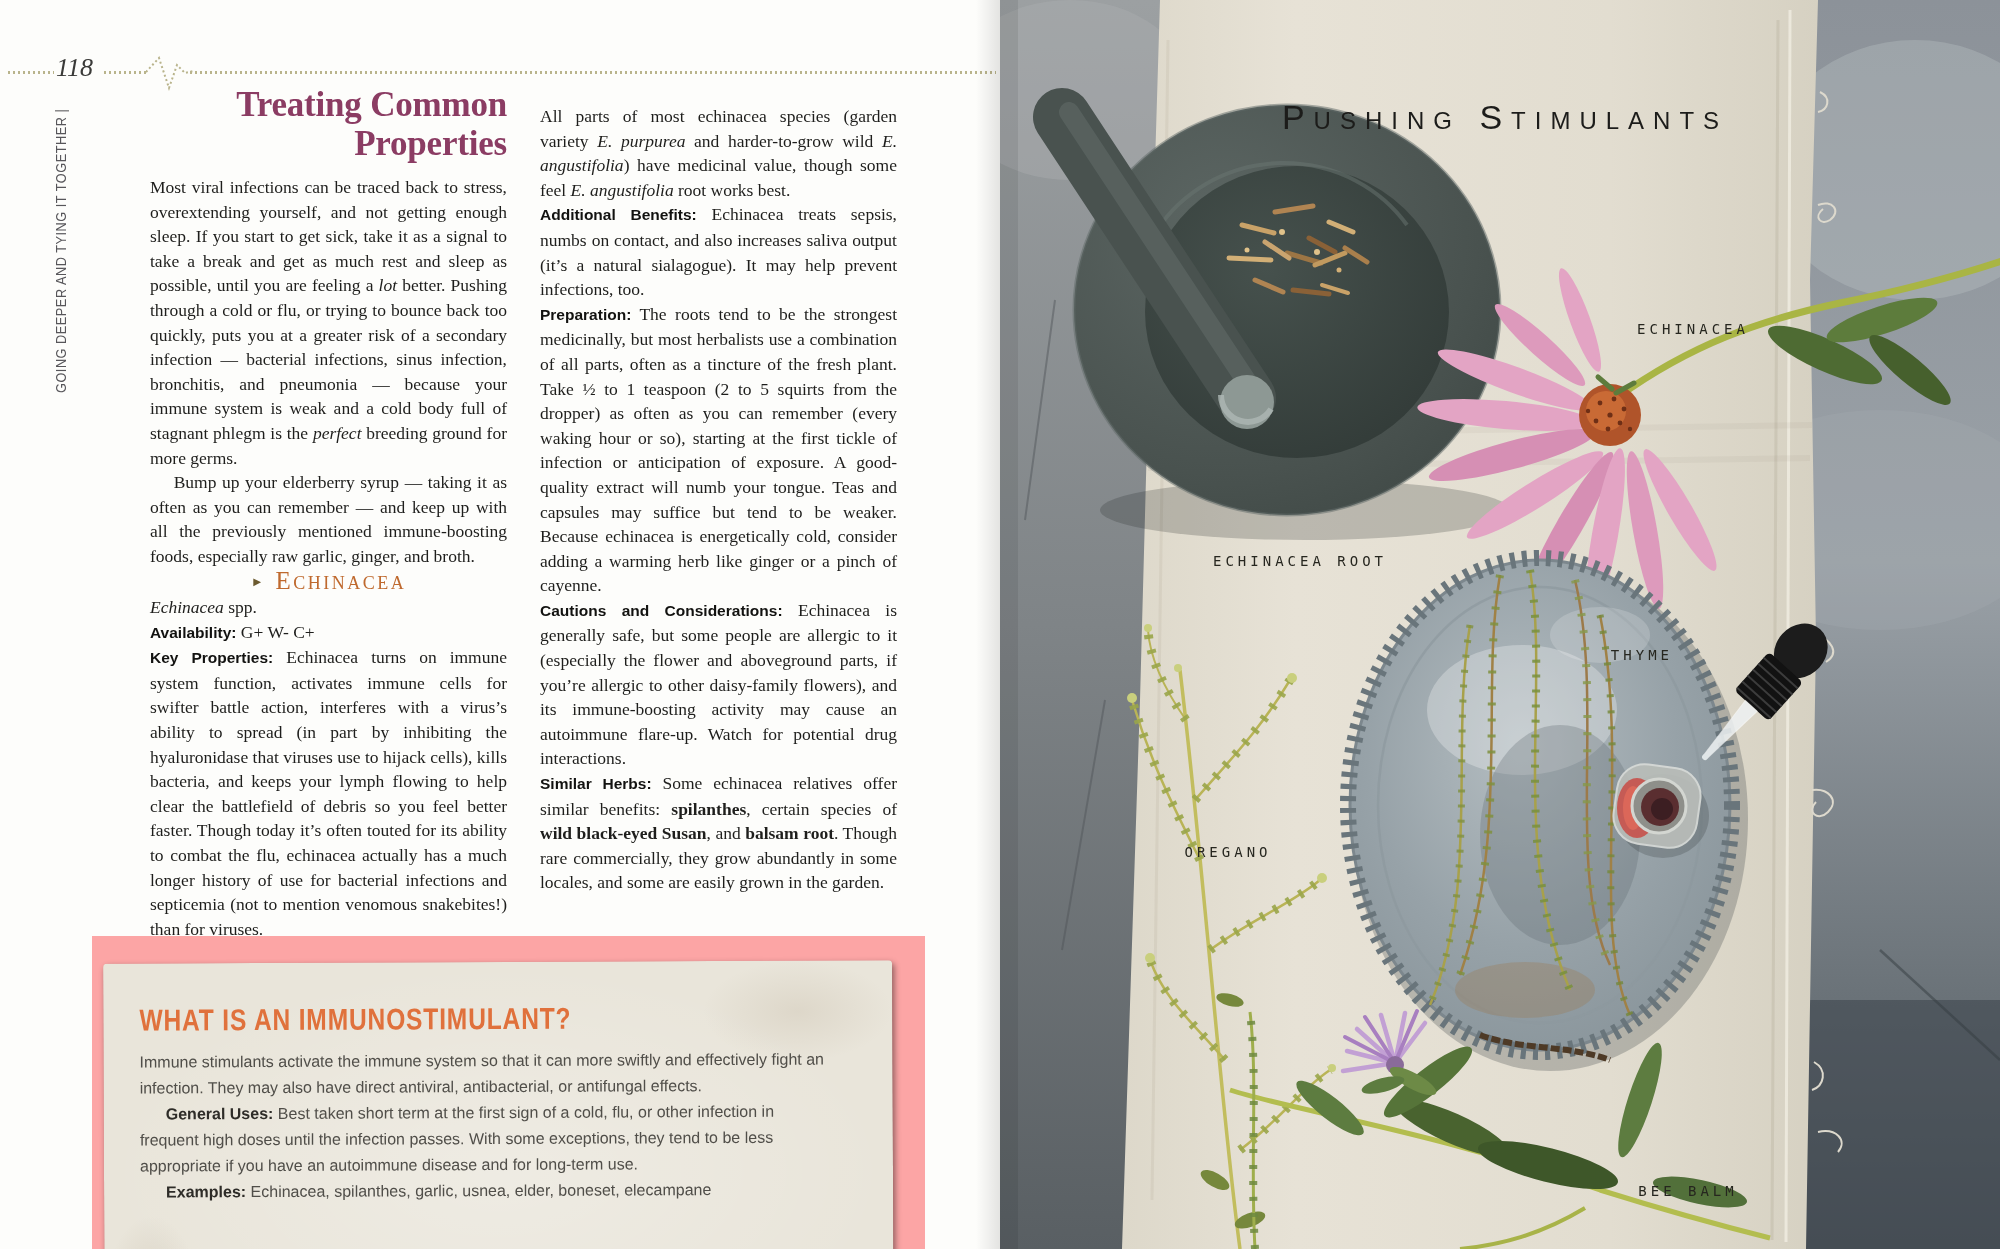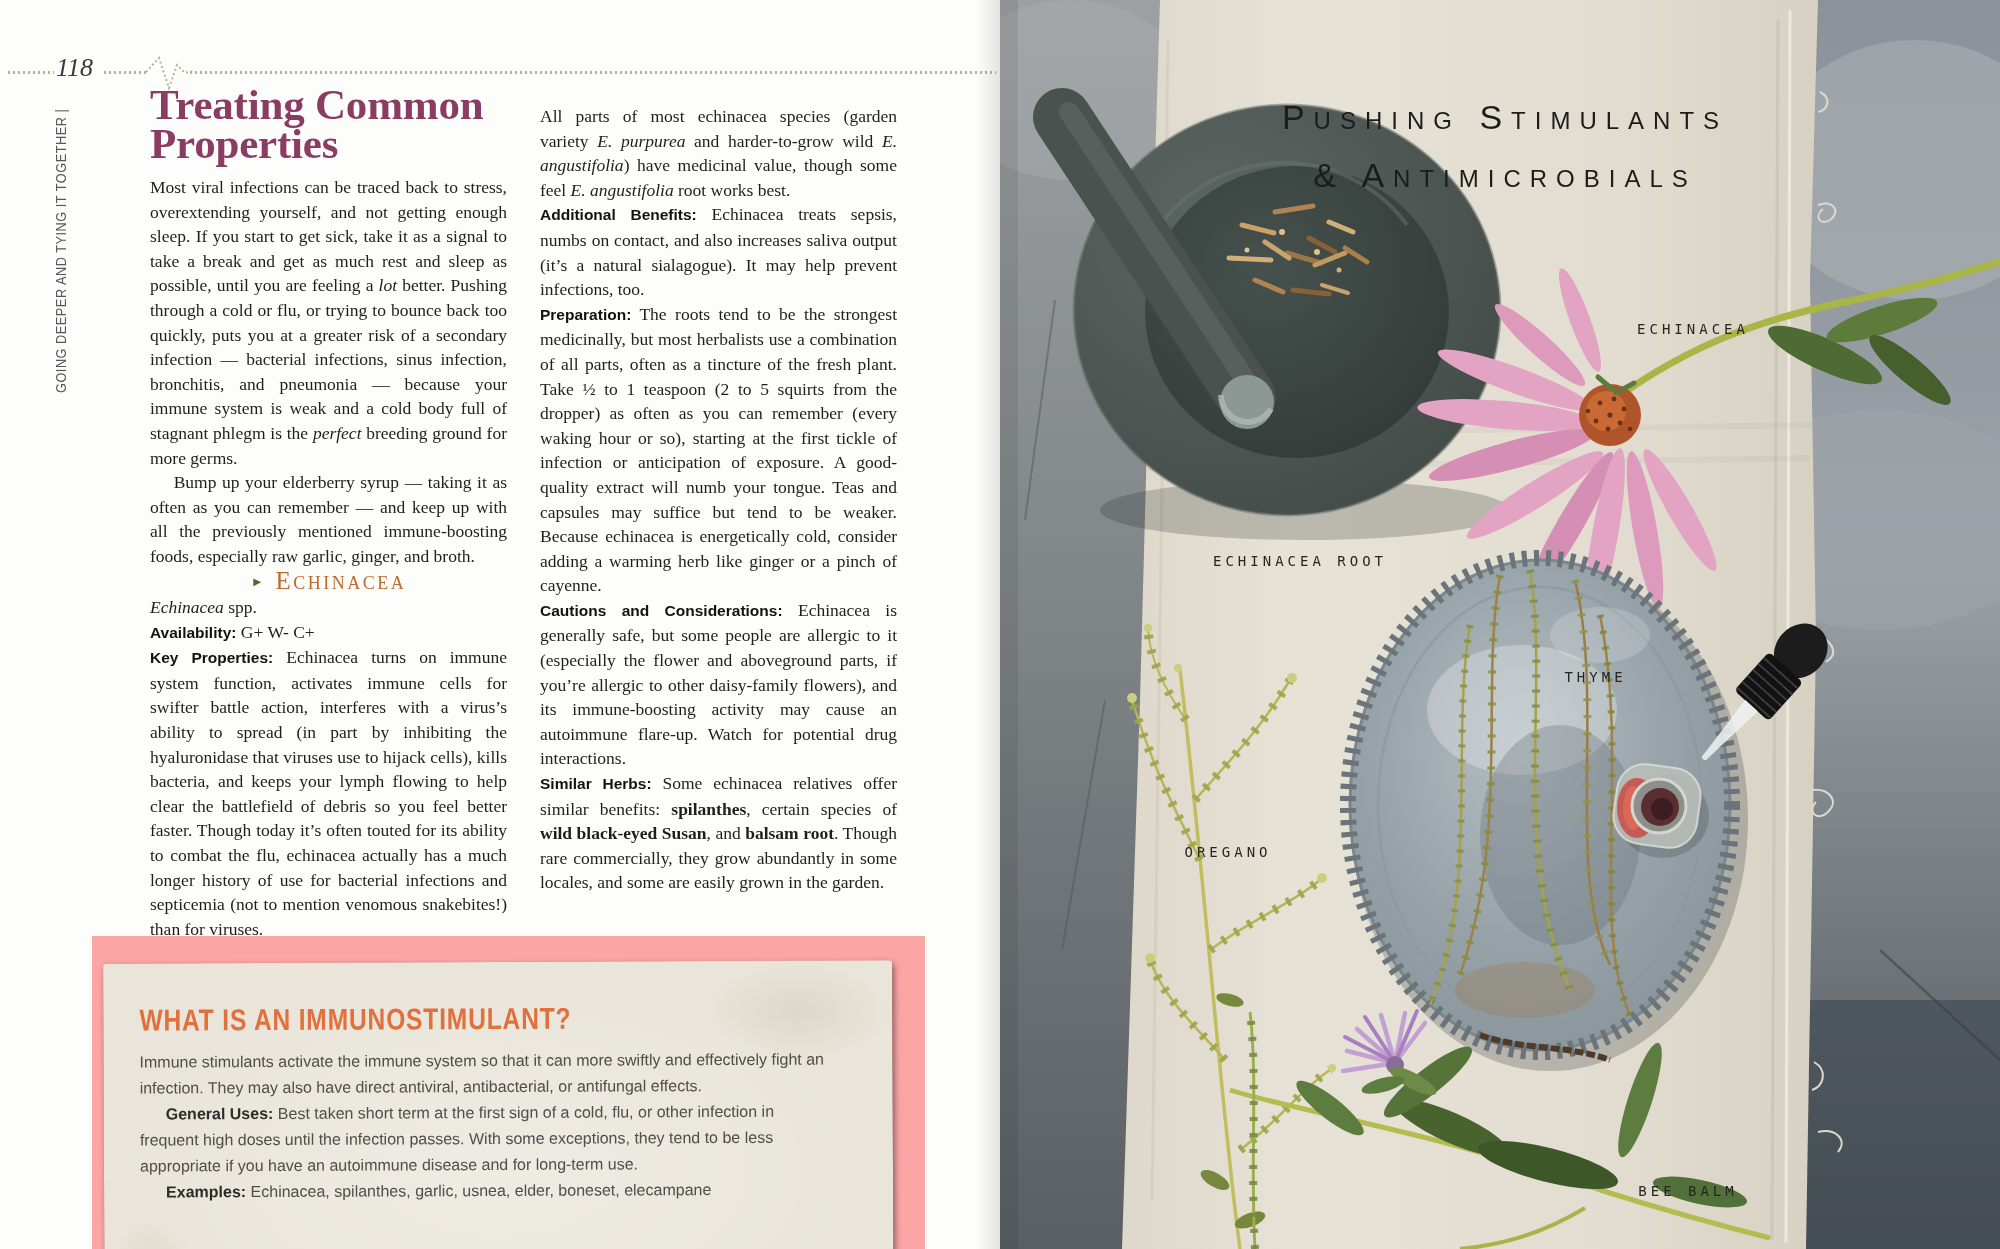--- a/index.html
+++ b/index.html
@@ -11,22 +11,22 @@
   .pageno{position:absolute;left:56px;top:53px;font-style:italic;font-size:26px;color:#3a3a38;
     font-family:"Liberation Serif",serif;}
   .zigzag{position:absolute;left:146px;top:54px;}
   .sidebar-vert{position:absolute;left:52px;top:393px;transform:rotate(-90deg) scaleX(.85);
     transform-origin:0 0;white-space:nowrap;font-family:"Liberation Sans",sans-serif;
     font-size:15px;letter-spacing:.6px;color:#57565a;}
   .col{position:absolute;width:357px;text-align:justify;color:#1e1e1c;
        font-size:17.5px;line-height:24.6px;}
   #col1{left:150px;top:85px;}
   #col2{left:540px;top:104px;}
-  h1.title{font-size:43px;line-height:39px;margin:0 0 12px 0;color:#8b3c63;
-    font-weight:700;letter-spacing:-.2px;text-align:left;}
+  h1.title{font-size:35px;line-height:39px;margin:0 0 12px 0;color:#8b3c63;
+    font-weight:700;letter-spacing:-.2px;text-align:right;}
   .col p{margin:0;}
   .indent{text-indent:1.35em;}
   .seg-i{font-style:italic;}
   .seg-b{font-weight:700;}
   .lbl{font-family:"Liberation Sans",sans-serif;font-weight:700;font-size:15.5px;color:#121210;}
   .herb-head{margin-top:27px;margin-bottom:2px;text-align:center;}
   .herb-arrow{color:#6b5a2f;font-size:13px;vertical-align:3px;margin-right:12px;}
   .herb-name{font-variant:small-caps;font-size:25px;letter-spacing:2.5px;color:#bf692e;font-weight:400;}
   
   #infobox{position:absolute;left:92px;top:936px;width:833px;height:313px;background:#fca5a5;
@@ -49,21 +49,21 @@
   
   #photo{position:absolute;left:1000px;top:0;width:1000px;height:1249px;}
   #photo svg{position:absolute;left:0;top:0;}
   .photo-title{position:absolute;left:150px;top:88px;width:710px;text-align:center;
     font-family:"Liberation Sans",sans-serif;font-variant:small-caps;font-size:34px;
     line-height:58px;letter-spacing:9px;color:#1c1c1a;font-weight:500;}
   .plabel{position:absolute;font-family:"DejaVu Sans Mono",monospace;font-size:14px;
     letter-spacing:4px;color:#26261f;text-align:center;line-height:26px;}
   #lbl-echinacea{left:588px;top:316px;width:210px;}
   #lbl-echroot{left:170px;top:548px;width:260px;}
-  #lbl-thyme{left:518px;top:664px;width:155px;}
+  #lbl-thyme{left:518px;top:642px;width:155px;text-align:right;}
   #lbl-oregano{left:133px;top:839px;width:190px;}
   #lbl-elderberry{left:548px;top:840px;width:210px;}
   #lbl-beebalm{left:598px;top:1178px;width:180px;}
   .gutter{position:absolute;left:976px;top:0;width:24px;height:1249px;
     background:linear-gradient(to right,transparent,rgba(0,0,0,.10));}
 </style>
 </head>
 <body>
 
 <div id="stage">
@@ -365,21 +365,20 @@
         <circle cx="2" cy="0" r="27" fill="none" stroke="#d3d6d1" stroke-width="3"></circle>
         <circle cx="3" cy="1" r="19" fill="#5a2e30"></circle>
         <circle cx="5" cy="3" r="11" fill="#3c1e22"></circle>
       </g>
 
       <rect x="0" y="0" width="18" height="1249" fill="#000000" opacity=".08"></rect>
     </svg>
 
     <div class="photo-title">
       <span>Pushing Stimulants</span><br>
-      <span>&amp; Antimicrobials</span>
     </div>
     <div class="plabel" id="lbl-echinacea">ECHINACEA</div>
     <div class="plabel" id="lbl-echroot">ECHINACEA ROOT</div>
     <div class="plabel" id="lbl-thyme">THYME</div>
     <div class="plabel" id="lbl-oregano">OREGANO</div>
     <div class="plabel" id="lbl-beebalm">BEE BALM</div>
   </div>
 </div>
 
 </body></html>

